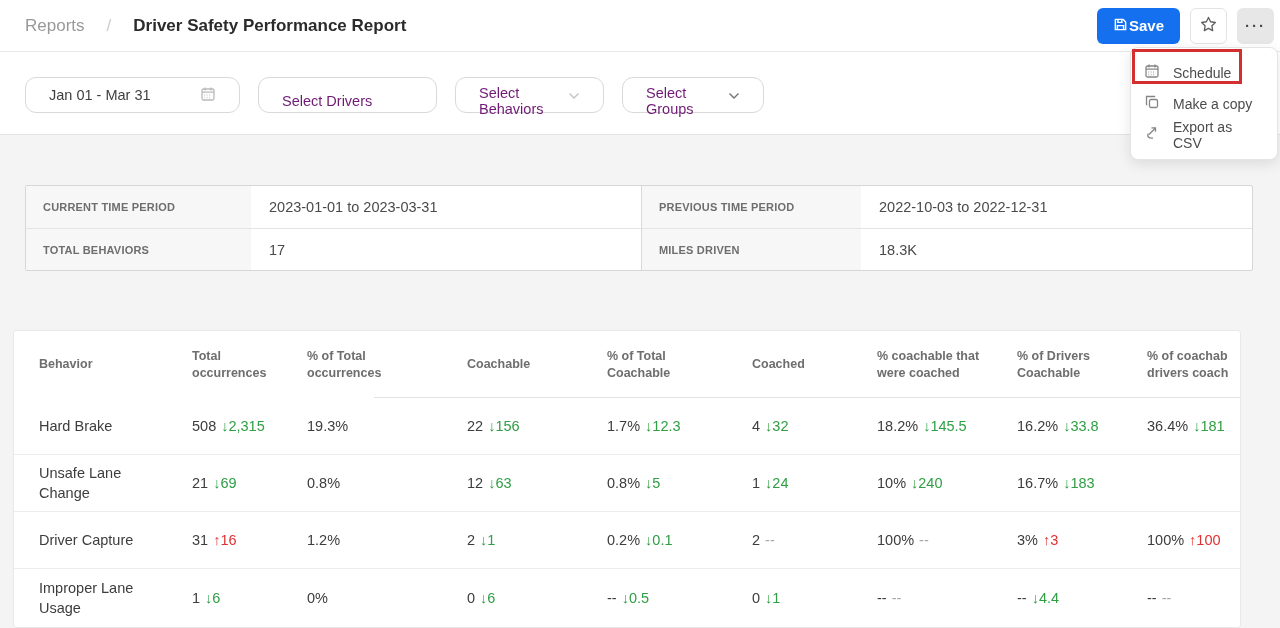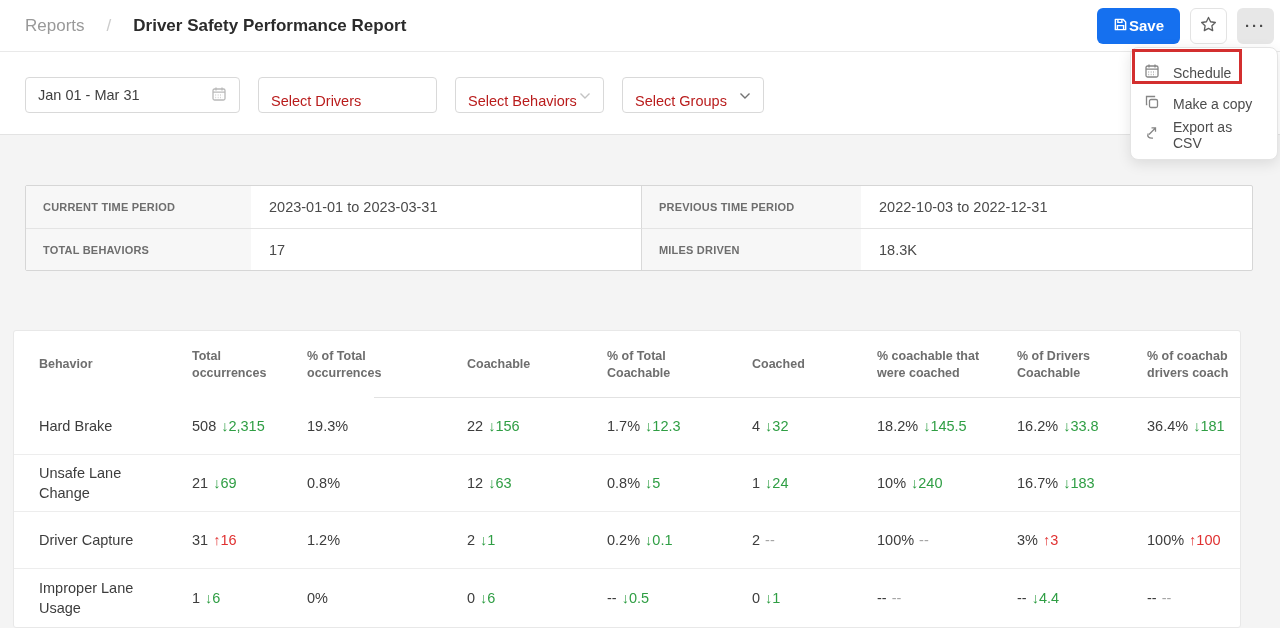--- a/index.html
+++ b/index.html
@@ -55,25 +55,25 @@
     position:absolute; left:1132px; top:49px; width:110px; height:35px;
     border:3px solid #d32f2f; z-index:50; pointer-events:none;
   }
   
   .filterbar {
     position:absolute; left:0; top:52px; width:1280px; height:83px;
     background:#fff; border-bottom:1px solid #e3e3e3;
     display:flex; align-items:center; gap:18px; padding:4px 0 0 25px;
   }
   .fbox {
-    height:36px; border:1px solid #d9d9d9; border-radius:4px; background:#fff;
-    display:flex; align-items:center; padding:0 12px; font-size:14.5px;
+    height:36px; border:1px solid #d9d9d9; border-radius:11px; background:#fff;
+    display:flex; align-items:center; padding:0 23px; font-size:14.5px;
   }
   .fbox .val { color:#3f3f3f; }
-  .fbox .ph { color:#b91c1c;margin-top:12px; }
+  .fbox .ph { color:#701a75;margin-top:12px; }
   .f-date { width:215px; justify-content:space-between; }
   .f-drivers { width:179px; }
   .f-behaviors { width:149px; justify-content:space-between; color:#c3c3c3; }
   .f-groups { width:142px; justify-content:space-between; color:#737373; }
   
   .summary-card {
     position:absolute; left:25px; top:185px; width:1228px;
     background:#fff; border:1px solid #d6d6d6; border-radius:2px;
     display:grid; grid-template-columns:225px 390px 220px 1fr;
   }

